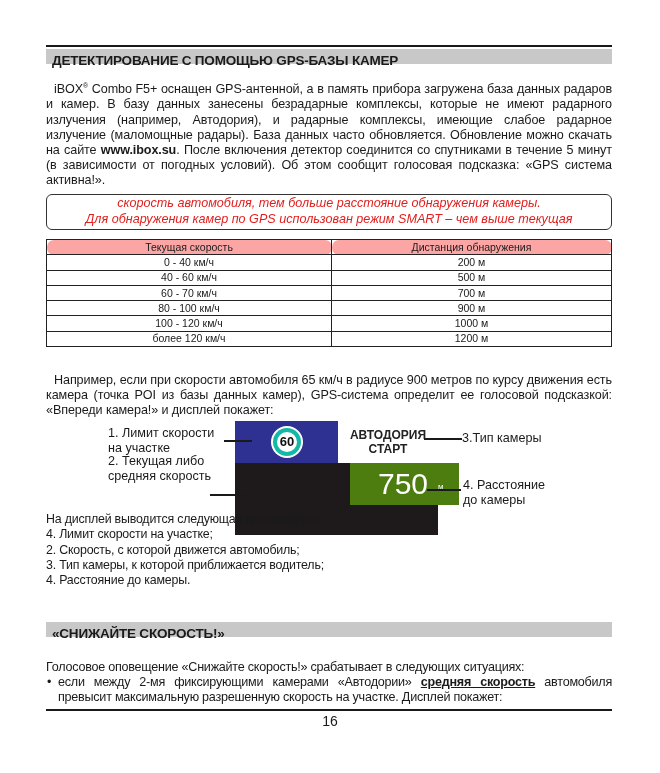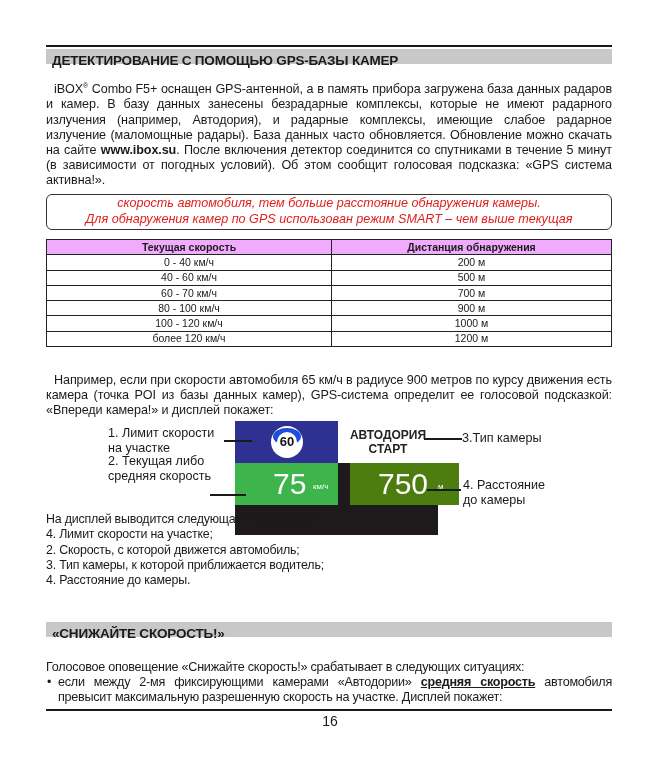--- a/index.html
+++ b/index.html
@@ -8,21 +8,21 @@
   .abs { position:absolute; }
   .rule { position:absolute; left:46px; width:566px; height:2px; background:#1a1a1a; }
   .section-header { position:absolute; left:46px; width:566px; height:15px; background:#c8c8c8;
          font-weight:bold; font-size:13.5px; line-height:23px; padding-left:6px; box-sizing:border-box; letter-spacing:-0.2px; }
   .para { position:absolute; left:46px; width:566px; font-size:12.6px; line-height:15.2px; text-align:justify; letter-spacing:-0.1px; }
   .para b { font-weight:bold; }
   .callout { position:absolute; left:46px; top:194px; width:566px; height:36px; border:1.4px solid #333; border-radius:6px;
          box-sizing:border-box; color:#e0201f; font-style:italic; font-size:12.6px; line-height:15.5px; text-align:center; padding-top:1px; }
   table.speed { position:absolute; left:46px; top:239px; width:566px; border-collapse:collapse; font-size:10.5px; }
   table.speed td, table.speed th { border:1.4px solid #222; text-align:center; height:14.3px; padding:0; line-height:13px; }
-  table.speed th { background:#f0abfc; font-weight:bold; }
+  table.speed th { background:#fca5a5; font-weight:normal;border-radius:7px; }
   table.speed td:first-child, table.speed th:first-child { width:284px; }
   .display { position:absolute; left:235px; top:421px; width:203px; height:114px; background:#1e1a1c; }
   .d-cell { position:absolute; }
   .ann { position:absolute; font-size:12.6px; line-height:14.5px; }
   .leader { position:absolute; height:1.6px; background:#1a1a1a; }
   .list { position:absolute; left:46px; font-size:12.4px; line-height:15.3px; letter-spacing:-0.2px; }
   .u { text-decoration:underline; font-weight:bold; }
 </style>
 </head>
 <body>
@@ -71,32 +71,28 @@
         <td>1200 м</td>
       </tr>
   </tbody>
 </table>
 
 <div class="para" style="top:373px; text-indent:8px;">Например, если при скорости автомобиля 65 км/ч в радиусе 900 метров по курсу движения есть камера (точка POI из базы данных камер), GPS-система определит ее голосовой подсказкой: «Впереди камера!» и дисплей покажет:</div>
 
 <div class="display">
   <div class="d-cell" style="left:0; top:0; width:103px; height:42px; background:#2e3192;">
     <div style="position:absolute; left:36px; top:5px; width:32px; height:32px; border-radius:50%; background:#ffffff;">
-      <div style="position:absolute; left:2px; top:2px; width:28px; height:17px; border-radius:50%; background:#1d4ed8;">
+      <div style="position:absolute; left:2px; top:2px; width:28px; height:28px; border-radius:50%; background:#14b8a6;">
         <div style="position:absolute; left:4px; top:4px; width:20px; height:20px; border-radius:50%; background:#ffffff; text-align:center; font-weight:bold; font-size:13px; line-height:20px; color:#111;">60</div>
       </div>
     </div>
   </div>
   <div class="d-cell" style="left:103px; top:0; width:100px; height:42px; background:#ffffff; text-align:center; font-size:12px; line-height:14px; padding-top:7px; box-sizing:border-box; color:#222; font-weight:bold;">
     <div>АВТОДОРИЯ</div>
     <div>СТАРТ</div>
-  </div>
-  <div class="d-cell" style="left:0; top:42px; width:103px; height:42px; background:#3db54a; color:#ffffff;">
-    <span style="position:absolute; left:38px; top:4px; font-size:30px; line-height:34px;">75</span>
-    <span style="position:absolute; left:78px; top:19px; font-size:8px;">км/ч</span>
   </div>
   <div class="d-cell" style="left:115px; top:42px; width:109px; height:42px; background:#4d7c0f; color:#ffffff;">
     <span style="position:absolute; left:28px; top:4px; font-size:30px; line-height:34px;">750</span>
     <span style="position:absolute; left:88px; top:19px; font-size:8px;">м</span>
   </div>
 </div>
 
 <div class="ann" style="left:108px; top:426px;">
   <div>1. Лимит скорости</div>
   <div>на участке</div>

